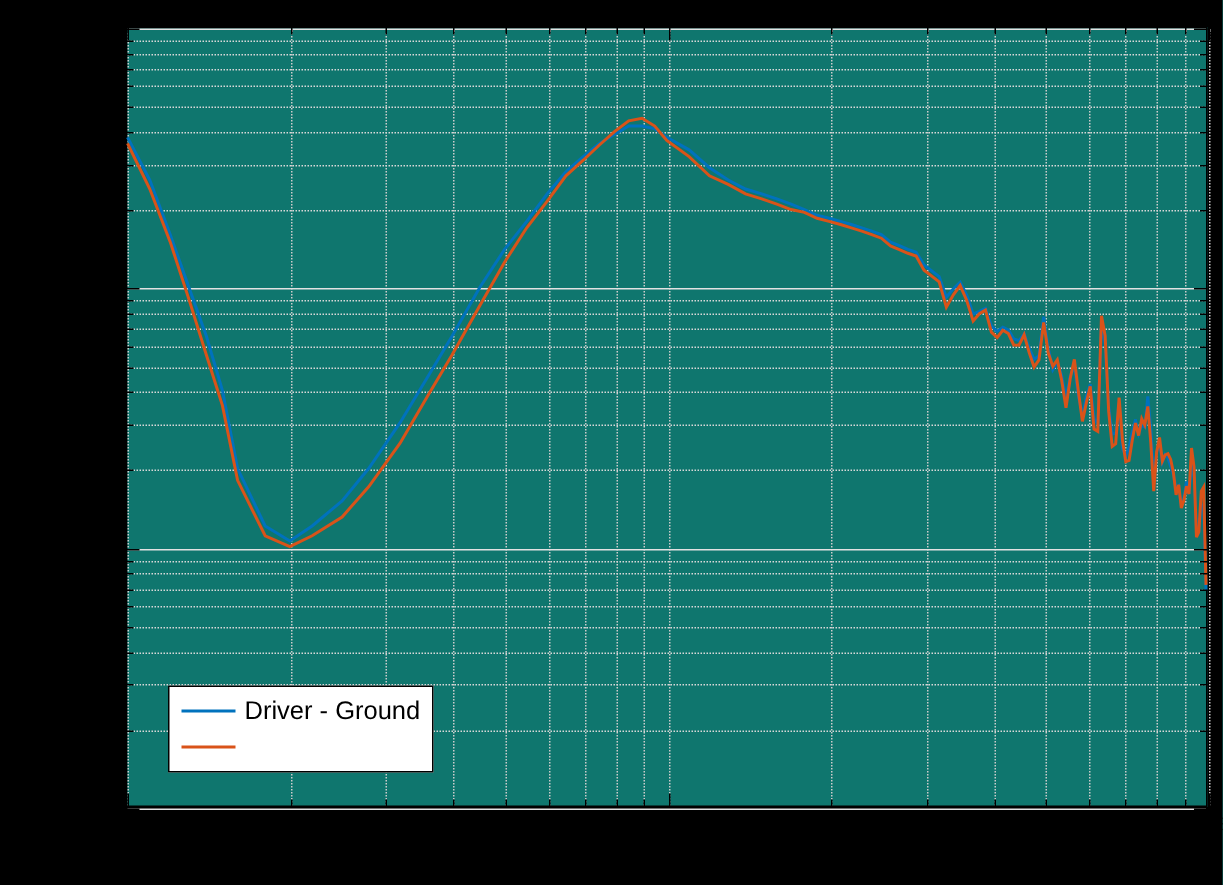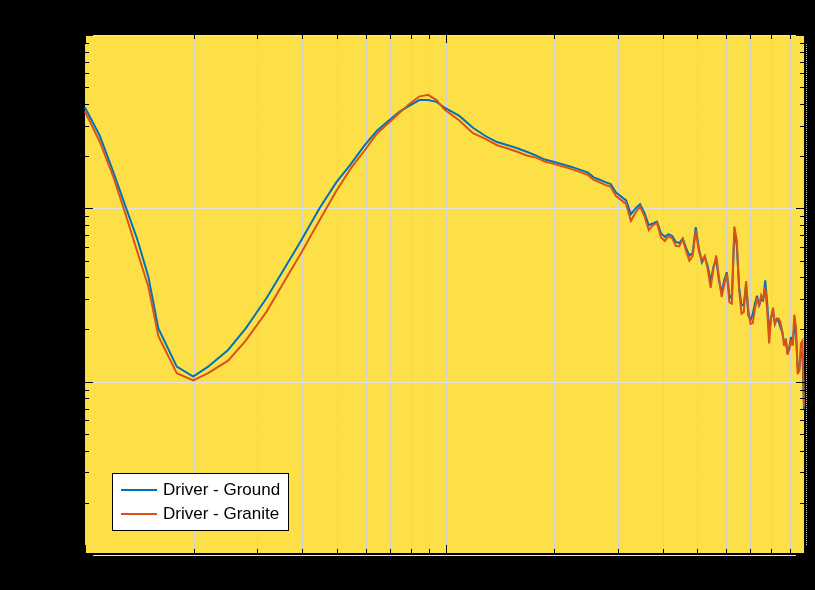--- a/index.html
+++ b/index.html
@@ -6,24 +6,24 @@
   body {
     background: #000;
     width: 815px;
     height: 590px;
     position: relative;
     font-family: Arial, sans-serif;
   }
   .plot-area {
     position: absolute;
     left: 84px;
-    top: 34px;
+    top: 18px;
     width: 721px;
     height: 520px;
-    background: #fde047;
+    background: #0f766e;
     border: 1.5px solid #000;
   }
   .grid-line {
     position: absolute;
     background: transparent;
   }
   .grid-line.v {
     width: 0;
     height: 100%;
     top: 0;
@@ -167,21 +167,20 @@
       <path class="series-path" stroke="#0072BD" d="M0.00 72.84 L14.92 101.40 L28.54 137.95 L41.08 173.33 L52.68 205.76 L63.48 242.31 L73.59 294.49 L92.03 332.94 L108.52 342.99 L123.44 332.94 L143.46 316.14 L161.20 294.49 L182.11 263.97 L200.55 233.44 L217.04 205.76 L235.48 173.33 L251.98 148.00 L266.90 129.09 L280.52 110.63 L293.06 95.83 L304.66 85.77 L315.46 76.91 L325.56 70.88 L335.06 65.30 L344.00 65.30 L352.47 67.12 L360.50 72.84 L375.42 81.21 L389.04 93.18 L401.58 101.40 L413.18 107.43 L423.98 110.63 L434.09 113.98 L443.58 117.48 L452.53 121.15 L460.99 125.02 L469.02 127.02 L476.66 129.09 L483.94 131.21 L490.90 133.39 L497.57 135.64 L503.96 137.95 L510.10 142.94 L516.01 145.29 L521.70 147.76 L527.19 149.73 L532.50 158.21 L542.61 166.04 L547.42 179.84 L552.10 174.12 L556.64 169.82 L561.05 178.46 L565.34 191.01 L569.51 189.24 L573.58 187.32 L577.54 199.04 L581.41 202.70 L585.18 199.86 L588.87 201.67 L592.46 207.70 L595.98 208.84 L599.42 204.31 L602.79 213.87 L606.09 221.47 L609.32 218.91 L612.48 192.86 L615.58 214.17 L618.62 228.30 L621.60 223.19 L624.53 232.42 L627.40 247.28 L630.22 232.73 L632.99 225.72 L635.72 246.27 L638.39 258.68 L641.02 246.31 L643.61 238.07 L646.16 261.09 L648.66 264.65 L651.13 198.17 L653.56 211.17 L655.95 253.13 L658.30 271.49 L660.62 270.78 L662.91 250.36 L665.16 281.23 L667.38 286.30 L669.57 280.20 L671.73 270.11 L673.86 261.64 L675.96 271.20 L678.03 265.58 L680.08 266.70 L682.10 246.17 L684.09 268.69 L686.06 298.91 L688.01 283.20 L689.93 278.32 L691.83 290.17 L693.70 285.11 L695.56 287.42 L697.39 293.23 L699.20 298.64 L700.99 308.11 L702.76 306.16 L704.50 319.55 L706.23 313.99 L707.95 303.19 L709.64 311.59 L711.31 291.44 L712.97 300.29 L714.61 333.68 L716.23 336.01 L717.84 318.43 L719.43 320.44 L721.00 375.72 "></path>
       <path class="series-path" stroke="#D95319" d="M0.00 76.91 L14.92 107.43 L28.54 142.81 L41.08 181.26 L52.68 218.34 L63.48 252.36 L73.59 302.42 L92.03 339.49 L108.52 346.67 L123.44 339.49 L143.46 326.92 L161.20 306.72 L182.11 277.69 L200.55 246.17 L217.04 218.34 L235.48 185.57 L251.98 156.54 L266.90 133.39 L280.52 115.71 L293.06 98.56 L304.66 88.16 L315.46 77.96 L325.56 68.98 L335.06 61.80 L344.00 60.11 L352.47 65.30 L360.50 74.85 L375.42 85.77 L389.04 98.56 L401.58 104.36 L413.18 110.63 L423.98 113.98 L434.09 117.48 L443.58 121.15 L452.53 123.06 L460.99 127.02 L469.02 129.09 L476.66 131.21 L483.94 133.39 L490.90 135.64 L497.57 137.95 L503.96 140.34 L510.10 145.52 L516.01 147.91 L521.70 150.43 L527.19 152.29 L532.50 161.75 L542.61 169.51 L547.42 186.54 L552.10 178.19 L556.64 172.02 L561.05 182.01 L565.34 195.80 L569.51 190.90 L573.58 188.42 L577.54 203.26 L581.41 206.76 L585.18 201.96 L588.87 204.18 L592.46 211.80 L595.98 211.95 L599.42 204.95 L602.79 216.92 L606.09 226.58 L609.32 221.82 L612.48 196.69 L615.58 217.21 L618.62 226.13 L621.60 221.71 L624.53 235.56 L627.40 253.76 L630.22 234.18 L632.99 221.41 L635.72 243.29 L638.39 262.94 L641.02 250.42 L643.61 239.54 L646.16 268.09 L648.66 269.62 L651.13 192.27 L653.56 205.58 L655.95 256.44 L658.30 279.69 L660.62 277.95 L662.91 247.09 L665.16 275.60 L667.38 289.93 L669.57 289.09 L671.73 275.43 L673.86 264.07 L675.96 272.42 L678.03 261.17 L680.08 265.44 L682.10 252.93 L684.09 276.95 L686.06 309.58 L688.01 283.32 L689.93 273.75 L691.83 289.41 L693.70 285.31 L695.56 284.55 L697.39 288.37 L699.20 297.09 L700.99 312.12 L702.76 305.35 L704.50 320.96 L706.23 315.77 L707.95 306.34 L709.64 311.55 L711.31 280.77 L712.97 293.17 L714.61 340.43 L716.23 336.82 L717.84 309.65 L719.43 306.91 L721.00 372.34 "></path>
     </svg>
   <div class="legend">
     <div class="legend-entry">
       <span class="legend-swatch" style="border-top-color: rgb(0, 114, 189);"></span>
       <span class="legend-label">Driver - Ground</span>
     </div>
     <div class="legend-entry">
       <span class="legend-swatch" style="border-top-color: rgb(217, 83, 25);"></span>
-      <span class="legend-label">Driver - Granite</span>
     </div>
   </div>
 <div class="tick-x bottom" style="left: 0px; height: 9px;"></div>
     <div class="tick-x top" style="left: 0px; height: 9px;"></div>
     <div class="tick-label-x" style="left: 0px;">10<sup>1</sup></div>
     <div class="tick-x bottom" style="left: 108.521px; height: 5px;"></div>
     <div class="tick-x top" style="left: 108.521px; height: 5px;"></div>
     <div class="tick-x bottom" style="left: 172.002px; height: 5px;"></div>
     <div class="tick-x top" style="left: 172.002px; height: 5px;"></div>
     <div class="tick-x bottom" style="left: 217.043px; height: 5px;"></div>

